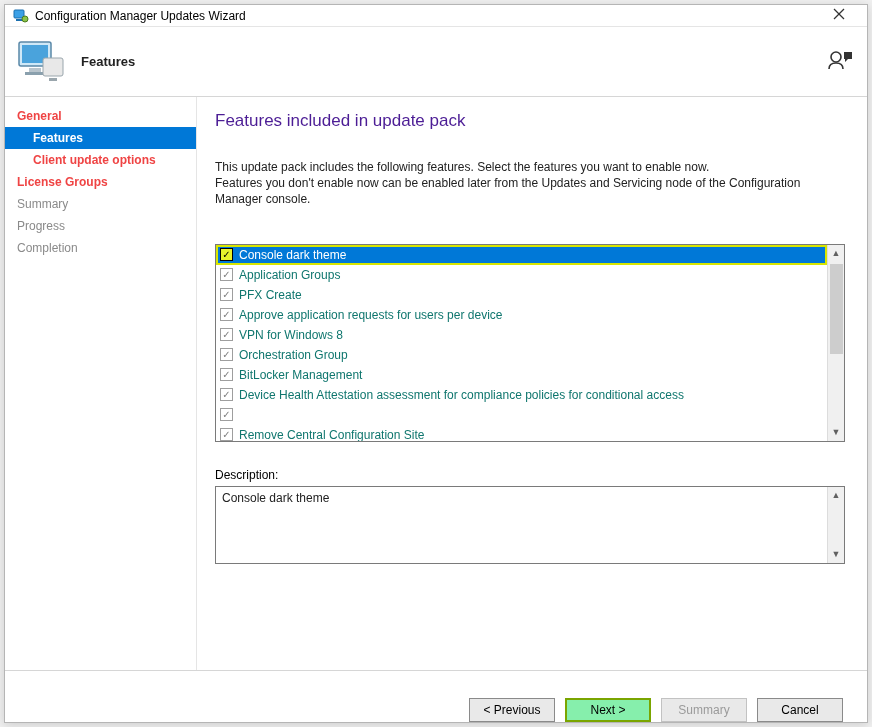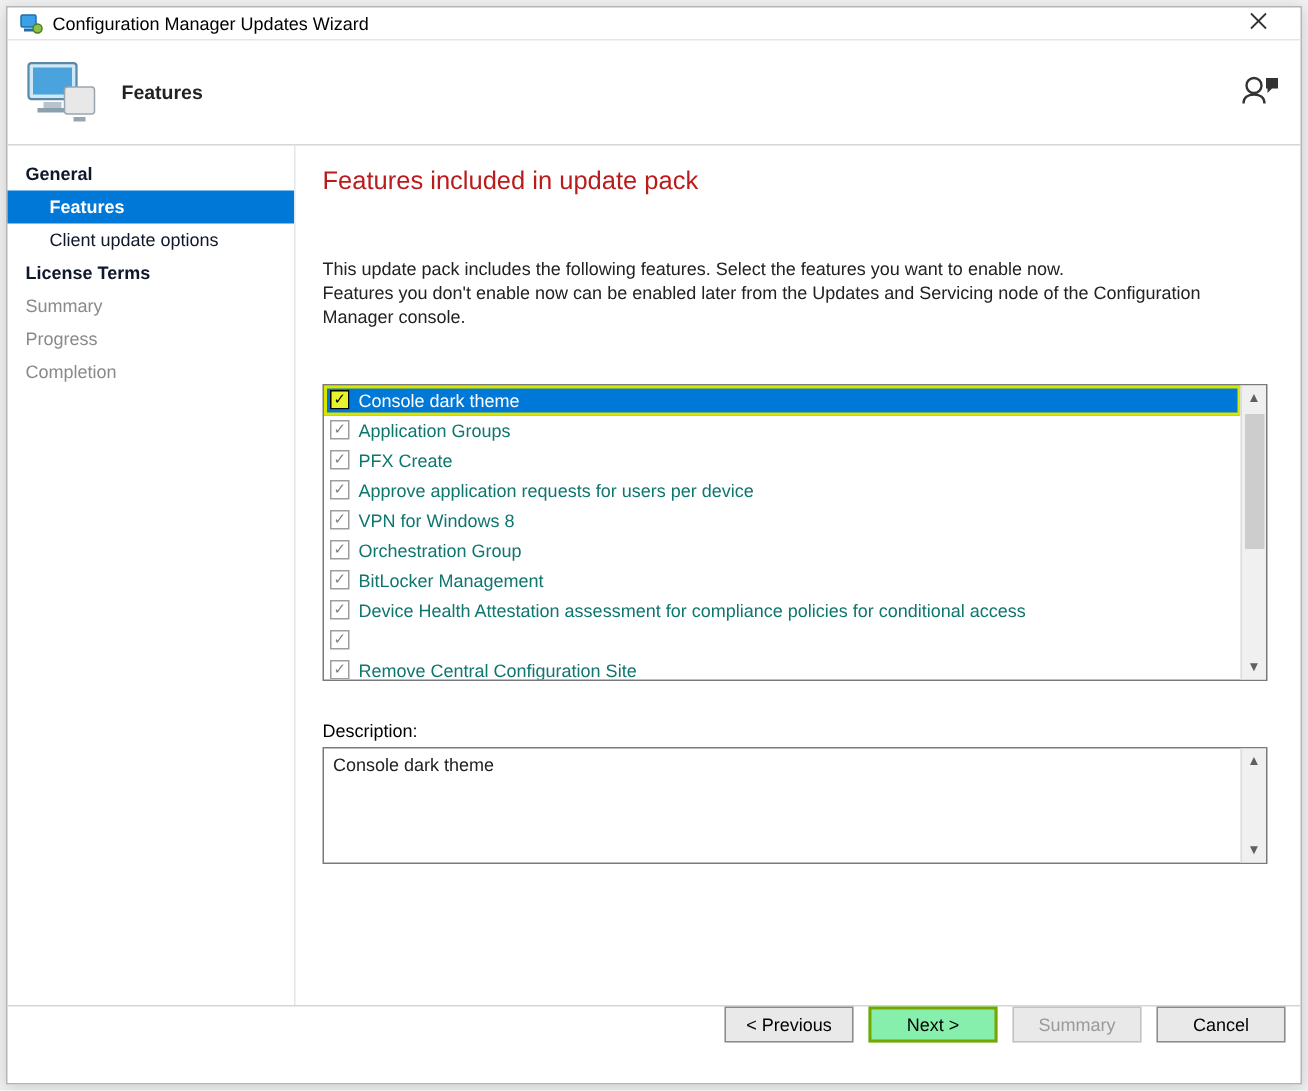--- a/index.html
+++ b/index.html
@@ -8,44 +8,44 @@
     .titlebar{height:22px;display:flex;align-items:center;padding:0 8px;border-bottom:1px solid #e5e5e5}
     .titlebar .title{margin-left:6px;font-size:12px;color:#000}
     .titlebar .close{margin-left:auto;width:40px;height:28px;display:flex;align-items:center;justify-content:center;font-size:16px;color:#333;cursor:pointer}
     .app-icon svg{display:block}
     .banner{height:70px;display:flex;align-items:center;padding:4px 14px 4px 10px;border-bottom:1px solid #d6d6d6}
     .monitor-icon{width:52px;height:52px;margin-right:14px;display:flex;align-items:center;justify-content:center}
     .banner-title{font-size:13px;font-weight:600;color:#222}
     .feedback{margin-left:auto}
     .body{flex:1;display:flex;min-height:0}
     .nav{width:192px;padding:8px 0;border-right:1px solid #e5e5e5}
-    .nav-item{padding:4px 12px;color:#0f172a;cursor:pointer;white-space:nowrap}
+    .nav-item{padding:4px 12px;color:#ef4444;cursor:pointer;white-space:nowrap}
     .nav-item.section{font-weight:600}
-    .nav-item.sub{padding-left:28px;font-weight:400}
+    .nav-item.sub{padding-left:28px;font-weight:700}
     .nav-item.dim{color:#8a8a8a}
     .nav-item.active{background:#0078d7;color:#fff;font-weight:600}
     .main{flex:1;padding:14px 22px 8px 18px;display:flex;flex-direction:column;min-height:0}
-    .heading{color:#b91c1c;font-size:17px;margin-bottom:40px}
+    .heading{color:#4c1d95;font-size:17px;margin-bottom:28px}
     .intro{color:#222;line-height:1.35;margin-bottom:36px;max-width:610px}
     .listbox{border:1px solid #7a7a7a;height:198px;display:flex}
     .list-items{flex:1;overflow:hidden}
     .scrollbar{width:17px;background:#f0f0f0;border-left:1px solid #dcdcdc;display:flex;flex-direction:column;align-items:center}
     .scroll-arrow{width:100%;height:17px;display:flex;align-items:center;justify-content:center;color:#606060;font-size:9px}
     .scroll-thumb{width:13px;flex:0 0 90px;background:#cdcdcd;margin-top:2px}
     .feat{height:20px;display:flex;align-items:center;padding:0 4px;gap:6px}
     .feat.sel{background:#0078d7}
     .feat.sel .lbl{color:#fff}
     .feat.sel.hl{outline:2px solid #d8e600;outline-offset:-2px}
     .chk{width:13px;height:13px;border:1px solid #9e9e9e;background:#fff;display:flex;align-items:center;justify-content:center;font-size:10px;color:#808080;line-height:1}
     .feat.sel .chk{border-color:#000;background:#e6f22b;color:#000}
     .lbl{color:#0f766e}
     .desc-label{margin-top:26px;margin-bottom:4px;color:#000000}
     .descbox{border:1px solid #7a7a7a;height:78px;display:flex}
     .descbox .txt{flex:1;padding:4px 6px;color:#222}
-    .footer{height:52px;border-top:1px solid #d6d6d6;display:flex;align-items:flex-start;justify-content:flex-end;padding:0 10px;gap:10px}
+    .footer{height:52px;border-top:1px solid #d6d6d6;display:flex;align-items:flex-end;justify-content:flex-end;padding:0 24px;gap:10px}
     .btn{min-width:86px;height:24px;border:1px solid #8a8a8a;background:#e9e9e9;color:#000;display:flex;align-items:center;justify-content:center;cursor:pointer}
     .btn.disabled{color:#9a9a9a;border-color:#c2c2c2;cursor:default}
     .btn.primary{background:#86efac;border:2px solid #7aa500}
     .spacer{flex:1}
   </style>
 </head>
 <body>
 
 <div class="wnd">
 
@@ -89,21 +89,21 @@
         </svg>
       </span>
     </div>
   </div>
 
   <div class="body">
     <div class="nav" id="nav">
         <div class="nav-item section">General</div>
         <div class="nav-item sub active">Features</div>
         <div class="nav-item sub">Client update options</div>
-        <div class="nav-item section">License Terms</div>
+        <div class="nav-item section">License Groups</div>
         <div class="nav-item dim">Summary</div>
         <div class="nav-item dim">Progress</div>
         <div class="nav-item dim">Completion</div>
       </div>
 
     <div class="main">
       <div class="heading">Features included in update pack</div>
       <div class="intro" id="intro">This update pack includes the following features. Select the features you want to enable now.<br>Features you don't enable now can be enabled later from the Updates and Servicing node of the Configuration Manager console.</div>
 
       <div class="listbox">

